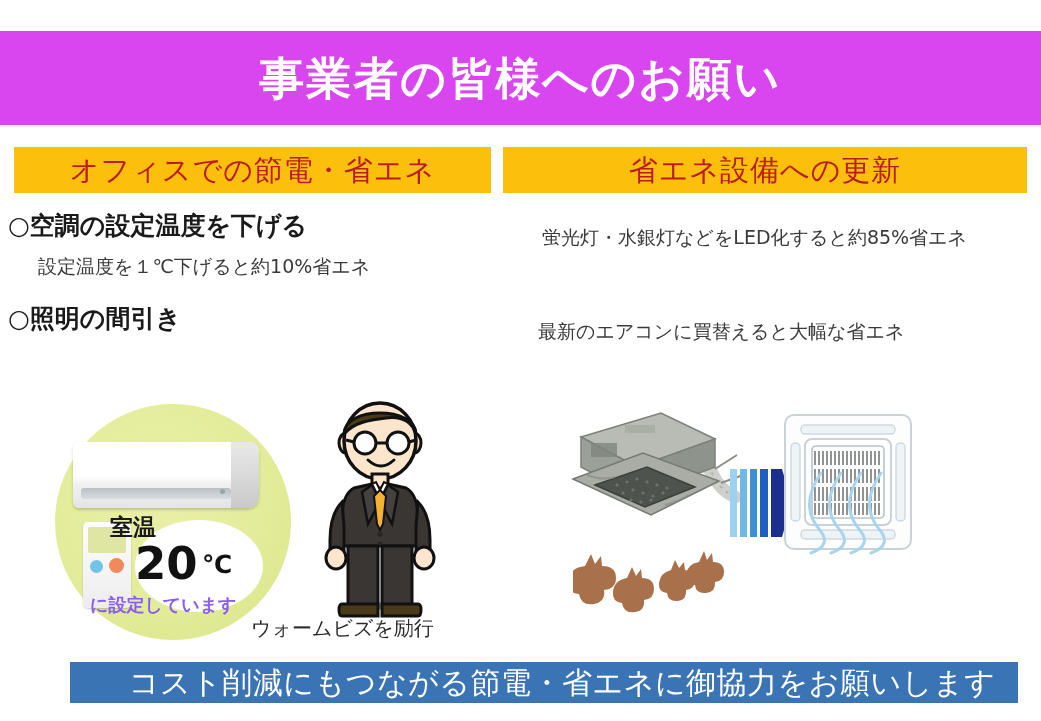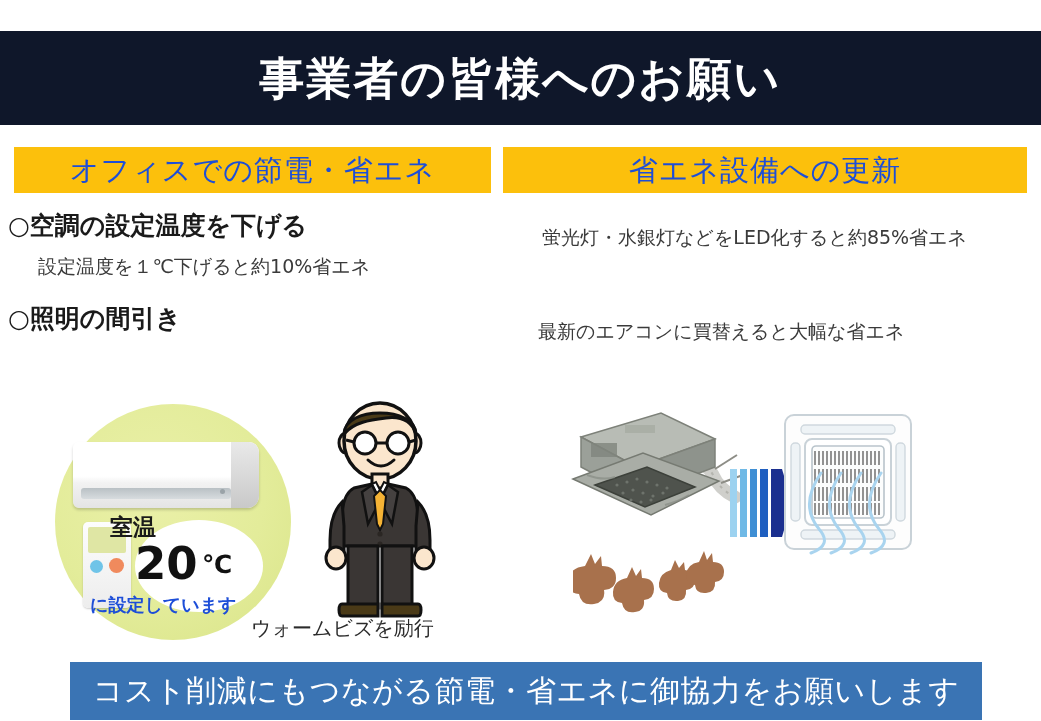--- a/index.html
+++ b/index.html
@@ -16,21 +16,21 @@
     color: #231f20;
   }
 
   
   .title-banner {
     position: absolute;
     left: 0;
     top: 31px;
     width: 1041px;
     height: 94px;
-    background: #0f172a;
+    background: #d946ef;
     display: flex;
     align-items: center;
     justify-content: center;
   }
   .title-banner .title-text {
     color: #ffffff;
     font-size: 45px;
     font-weight: bold;
     letter-spacing: 2px;
     line-height: 1;
@@ -44,21 +44,21 @@
     height: 46px;
     background: #fcc00c;
     display: flex;
     align-items: center;
     justify-content: center;
   }
   .section-head.left  { left: 14px;  width: 477px; }
   .section-head.right { left: 503px; width: 524px; justify-content: center; }
   .section-head .head-text {
     font-size: 29px;
-    color: #1d4ed8;
+    color: #b91c1c;
     line-height: 1;
     white-space: nowrap;
     letter-spacing: 1px;
   }
 
   
   .bullet-block { position: absolute; }
   .bullet-title {
     font-size: 25px;
     font-weight: bold;
@@ -80,25 +80,26 @@
   #blk-l2 { left: 8px;  top: 305px; }
   #blk-r1 { left: 512px; top: 211px; }
   #blk-r2 { left: 508px; top: 305px; }
 
   
   .bottom-banner {
     position: absolute;
     left: 70px;
     top: 662px;
     width: 912px;
-    height: 58px;
+    height: 41px;
     background: #3a74b4;
     display: flex;
     align-items: center;
     justify-content: center;
+    padding-left: 36px;
   }
   .bottom-banner .bottom-text {
     color: #ffffff;
     font-size: 30px;
     line-height: 1;
     white-space: nowrap;
     letter-spacing: 0.5px;
   }
 
   
@@ -189,21 +190,21 @@
   .lbl-temp-unit {
     position: absolute;
     left: 147px; top: 148px;
     font-size: 25px; font-weight: bold;
     color: #111111; line-height: 1; white-space: nowrap;
   }
   .lbl-setting {
     position: absolute;
     left: 35px; top: 192px;
     font-size: 18px; font-weight: bold;
-    color: #1d4ed8; line-height: 1; white-space: nowrap;
+    color: #8b5cf6; line-height: 1; white-space: nowrap;
   }
 
   
   .person { position: absolute; left: 310px; top: 398px; }
   .person-caption {
     position: absolute;
     left: 251px; top: 618px;
     font-size: 20px;
     color: #2b2b2b;
     white-space: nowrap;

